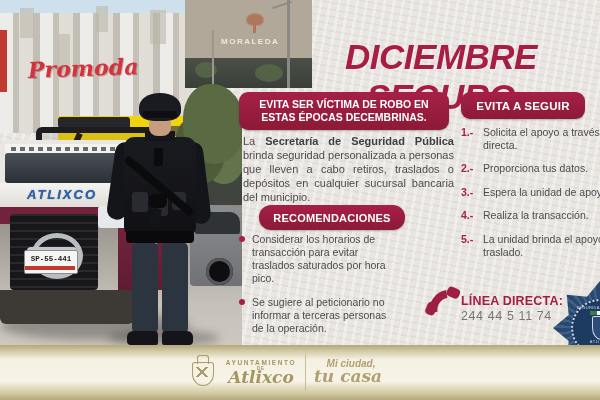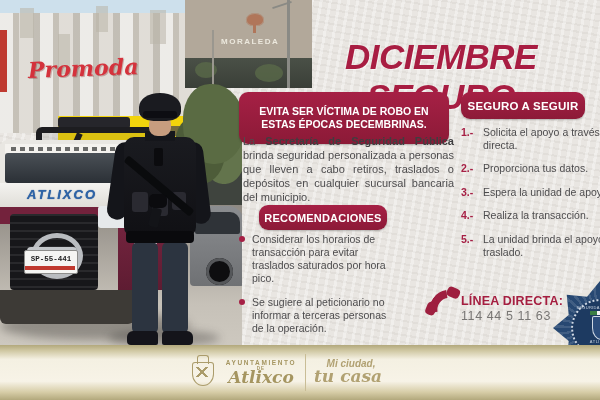--- a/index.html
+++ b/index.html
@@ -88,24 +88,24 @@
   .title1{left:300px;top:8px;width:262px;text-align:center;font-size:28px;font-weight:bold;font-style:italic;
     letter-spacing:-.5px;background:linear-gradient(180deg,#2d5e96 0%,#12304f 85%);
     -webkit-background-clip:text;background-clip:text;color:transparent;
     text-shadow:0 0 0 rgba(0,0,0,0);}
   .title2{left:276px;top:37px;width:330px;text-align:center;font-size:35px;font-weight:bold;font-style:italic;
     letter-spacing:-.5px;color:#a81d42;text-shadow:1px 1px 0 rgba(255,255,255,.5);}
 
   
   .ribbon{background:linear-gradient(180deg,#a62045,#8c1a37);border-radius:9px;color:#fff;font-weight:bold;
     display:flex;align-items:center;justify-content:center;text-align:center;box-shadow:0 1px 2px rgba(0,0,0,.25);}
-  .alert{left:239px;top:92px;width:210px;height:52px;font-size:10.5px;line-height:1.25;padding:0 6px;box-sizing:border-box;}
+  .alert{left:239px;top:92px;width:210px;height:38px;font-size:10.5px;line-height:1.25;padding:0 6px;box-sizing:border-box;}
   .intro{left:239px;top:131px;width:211px;font-size:11px;line-height:1.27;color:#4d4c4e;text-align:justify;}
   .intro b{color:#3f3e40;}
-  .recom-badge{left:259px;top:205px;width:128px;height:25px;font-size:11px;letter-spacing:.2px;}
+  .recom-badge{left:259px;top:205px;width:146px;height:25px;font-size:11px;letter-spacing:.2px;border-radius:12px;}
   .bullets{left:239px;top:233px;width:160px;}
   .bullet{position:relative;padding-left:13px;font-size:10.5px;line-height:1.24;color:#4d4c4e;margin-bottom:11px;width:148px;}
   .bullet::before{content:"";position:absolute;left:0;top:3px;width:6px;height:6px;border-radius:50%;background:#a62045;}
   .steps-badge{left:461px;top:92px;width:124px;height:27px;font-size:11.5px;letter-spacing:.2px;}
   .steps{left:461px;top:126px;width:200px;}
   .step{display:flex;margin-bottom:11px;}
   .step .num{width:22px;flex:0 0 22px;font-size:10.5px;font-weight:bold;color:#a62045;}
   .step .txt{width:172px;font-size:10.5px;line-height:1.2;color:#4d4c4e;}
 
   
@@ -224,21 +224,21 @@
   <div class="abs title2">DICIEMBRE SEGURO</div>
 
   <div class="abs ribbon alert">EVITA SER VÍCTIMA DE ROBO EN ESTAS ÉPOCAS DECEMBRINAS.</div>
   <p class="abs intro" style="margin:4px;"><span>La </span><b>Secretaría de Seguridad Pública</b><span> brinda seguridad personalizada a personas que lleven a cabo retiros, traslados o depósitos en cualquier sucursal bancaria del municipio.</span></p>
   <div class="abs ribbon recom-badge">RECOMENDACIONES</div>
   <div class="abs bullets">
     <div class="bullet">Considerar los horarios de transacción para evitar traslados saturados por hora pico.</div>
     <div class="bullet">Se sugiere al peticionario no informar a terceras personas de la operación.</div>
   </div>
 
-  <div class="abs ribbon steps-badge">SEGURO A SEGUIR</div>
+  <div class="abs ribbon steps-badge">EVITA A SEGUIR</div>
   <div class="abs steps">
     <div class="step">
         <span class="num">1.-</span>
         <span class="txt">Solicita el apoyo a través de la línea directa.</span>
       </div>
     <div class="step">
         <span class="num">2.-</span>
         <span class="txt">Proporciona tus datos.</span>
       </div>
     <div class="step">
@@ -254,21 +254,21 @@
         <span class="txt">La unidad brinda el apoyo para el traslado.</span>
       </div>
   </div>
 
   <div class="abs phone-icon">
     <div class="ph-arc"></div>
     <div class="ph-cap1"></div>
     <div class="ph-cap2"></div>
   </div>
   <div class="abs hot-label">LÍNEA DIRECTA:</div>
-  <div class="abs hot-phone">114 44 5 11 63</div>
+  <div class="abs hot-phone">244 44 5 11 74</div>
 
   <div class="abs star star-outer"></div>
   <div class="abs star star-inner"></div>
   <div class="abs badge-ring"></div>
   <div class="abs badge-arc">SEGURIDAD PÚBLICA</div>
   <div class="abs badge-flag"></div>
   <div class="abs badge-shield"></div>
   <div class="abs badge-bottom">ATLIXCO</div>
 
   <div class="abs footer"></div>

